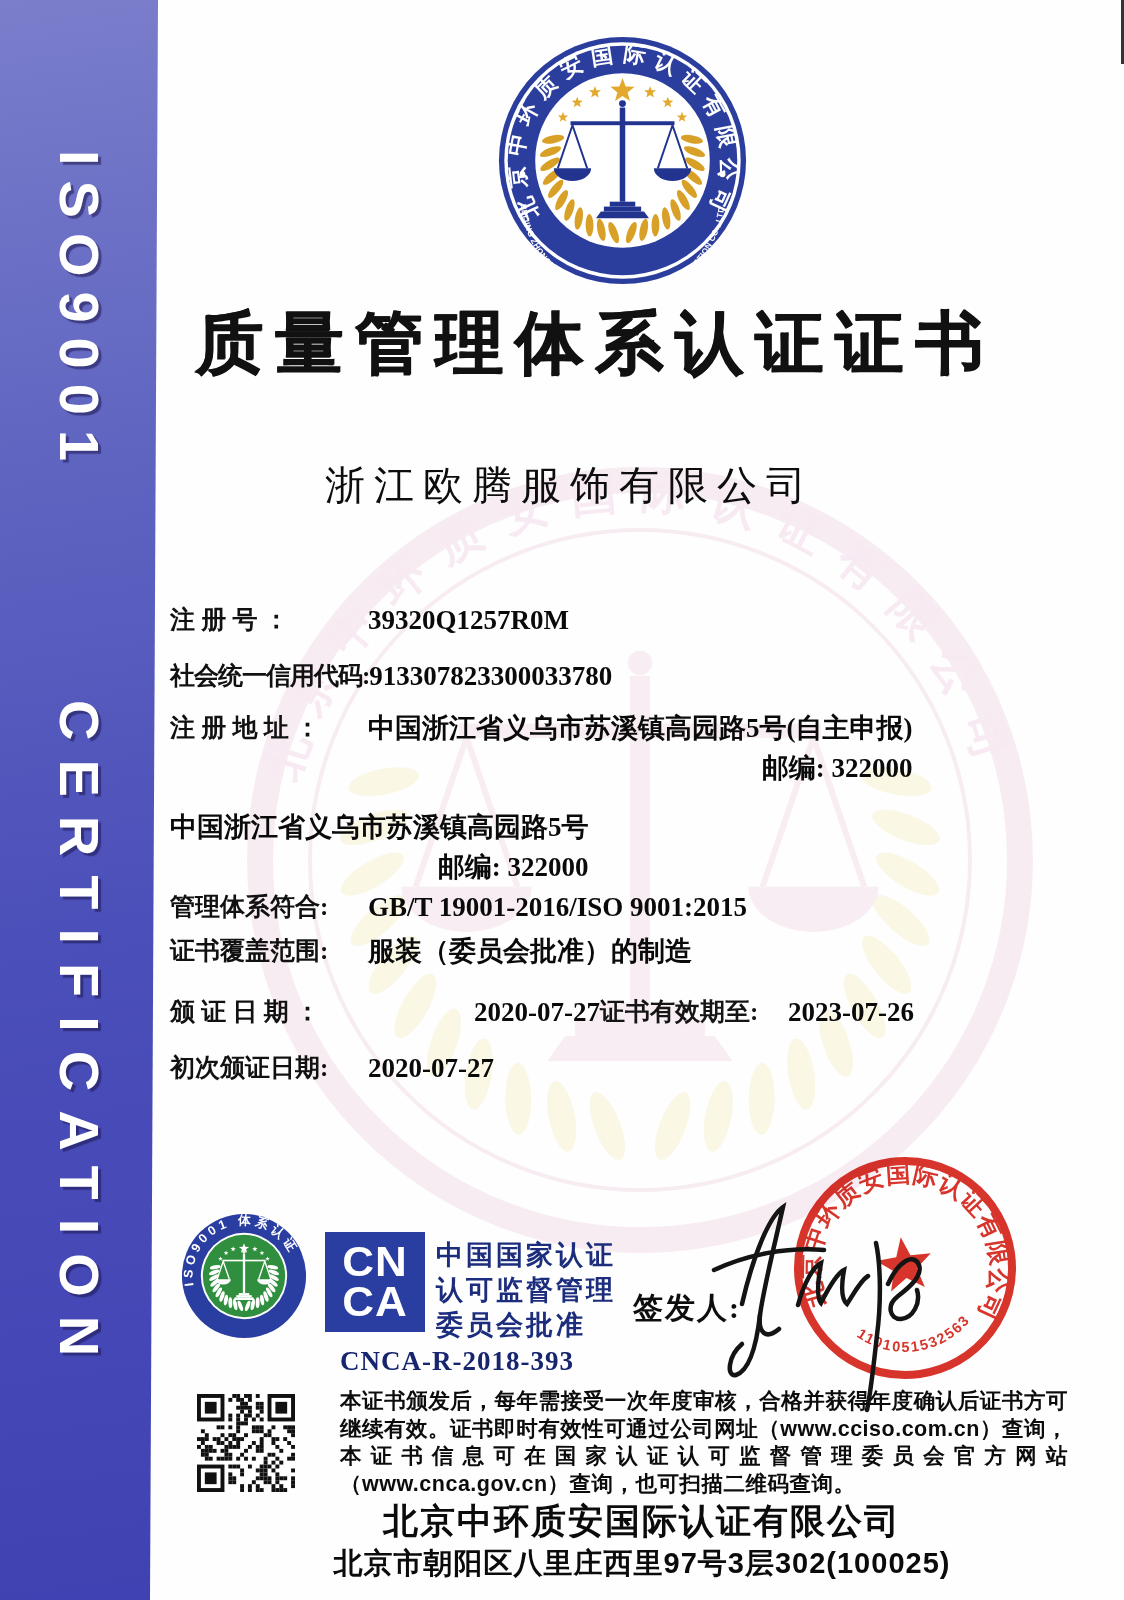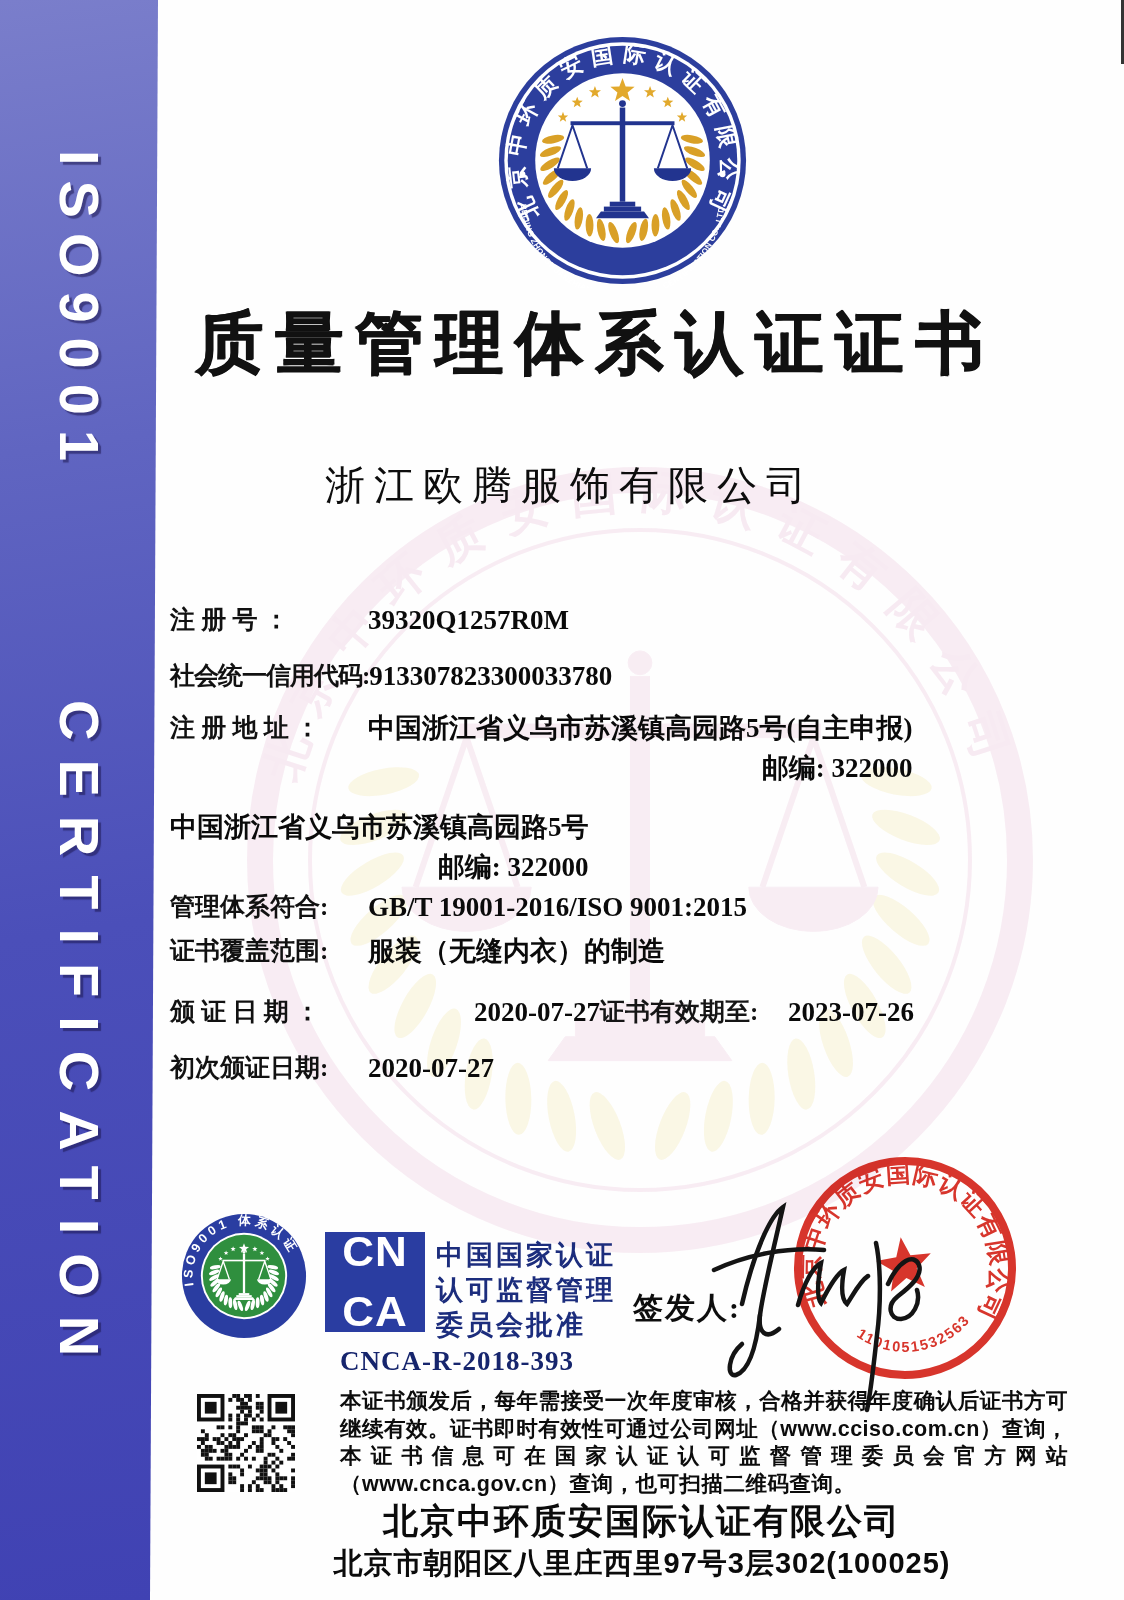--- a/index.html
+++ b/index.html
@@ -63,21 +63,21 @@
   .fval-w{width:232px;}
   .flabel2{flex:0 0 188px;font-size:25px;font-weight:600;line-height:40px;white-space:nowrap;}
   .mb16{margin-bottom:16px}.mb12{margin-bottom:12px}
   .mb13{margin-bottom:19px}.mb0{margin-bottom:0}.mb4{margin-bottom:4px}
   .mb21{margin-bottom:21px}
 
   
   #iso-logo{position:absolute;left:180px;top:1212px;}
   #cnca-box{
     position:absolute;left:325px;top:1232px;width:100px;height:100px;
-    background:#2a3da1;display:flex;flex-direction:column;align-items:center;justify-content:space-between;
+    background:#2a3da1;display:flex;flex-direction:column;align-items:center;justify-content:center;
   }
   .cnca-line{
     font-family:"Liberation Sans","DejaVu Sans",sans-serif;font-weight:900;
     color:#fff;font-size:44px;line-height:40px;letter-spacing:1px;transform:scaleY(.96);
   }
   #approval{
     position:absolute;left:436px;top:1238px;color:#1c2d7d;
     font-size:27px;font-weight:700;letter-spacing:3px;line-height:35px;white-space:nowrap;
   }
   #approval-no{
@@ -256,21 +256,21 @@
         <div class="fval">中国浙江省义乌市苏溪镇高园路5号</div>
         <div class="fval">邮编: 322000</div>
       </div>
     </div>
     <div class="frow mb4">
       <div class="flabel">管理体系符合:</div>
       <div class="fval">GB/T 19001-2016/ISO 9001:2015</div>
     </div>
     <div class="frow mb21">
       <div class="flabel">证书覆盖范围:</div>
-      <div class="fval">服装（无缝内衣）的制造</div>
+      <div class="fval">服装（委员会批准）的制造</div>
     </div>
     <div class="frow mb16">
       <div class="flabel">颁 证 日 期 ：</div>
       <div class="fval fval-w">2020-07-27</div>
       <div class="flabel2">证书有效期至:</div>
       <div class="fval">2023-07-26</div>
     </div>
     <div class="frow">
       <div class="flabel">初次颁证日期:</div>
       <div class="fval">2020-07-27</div>

